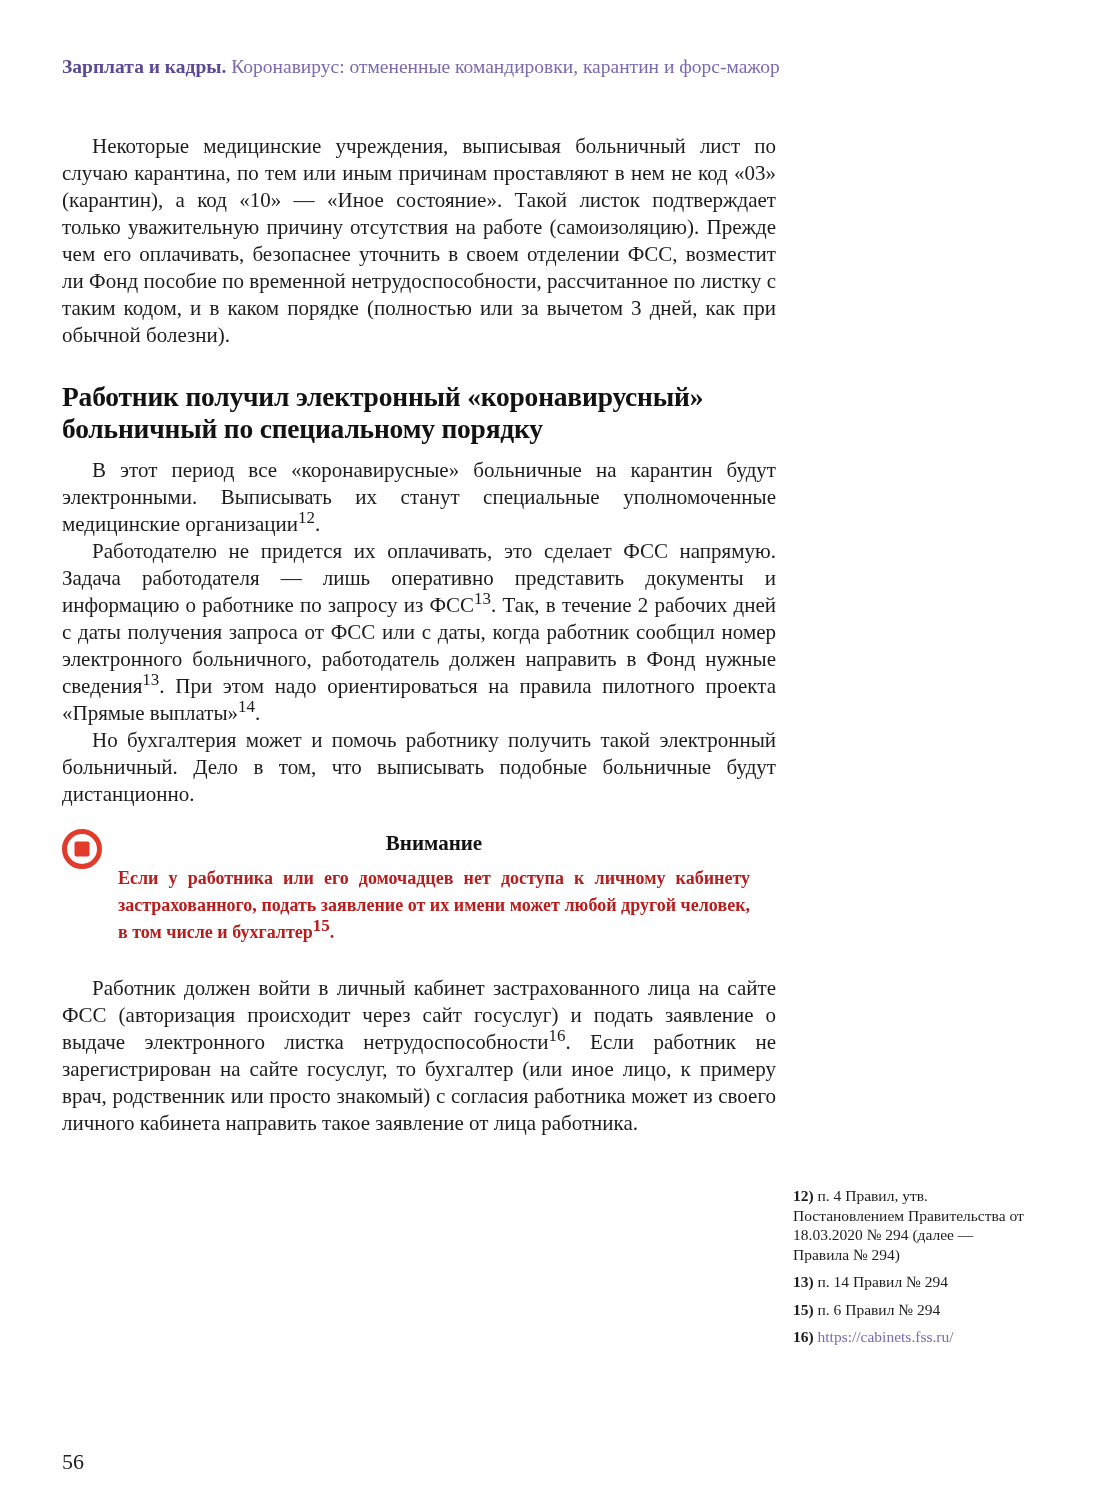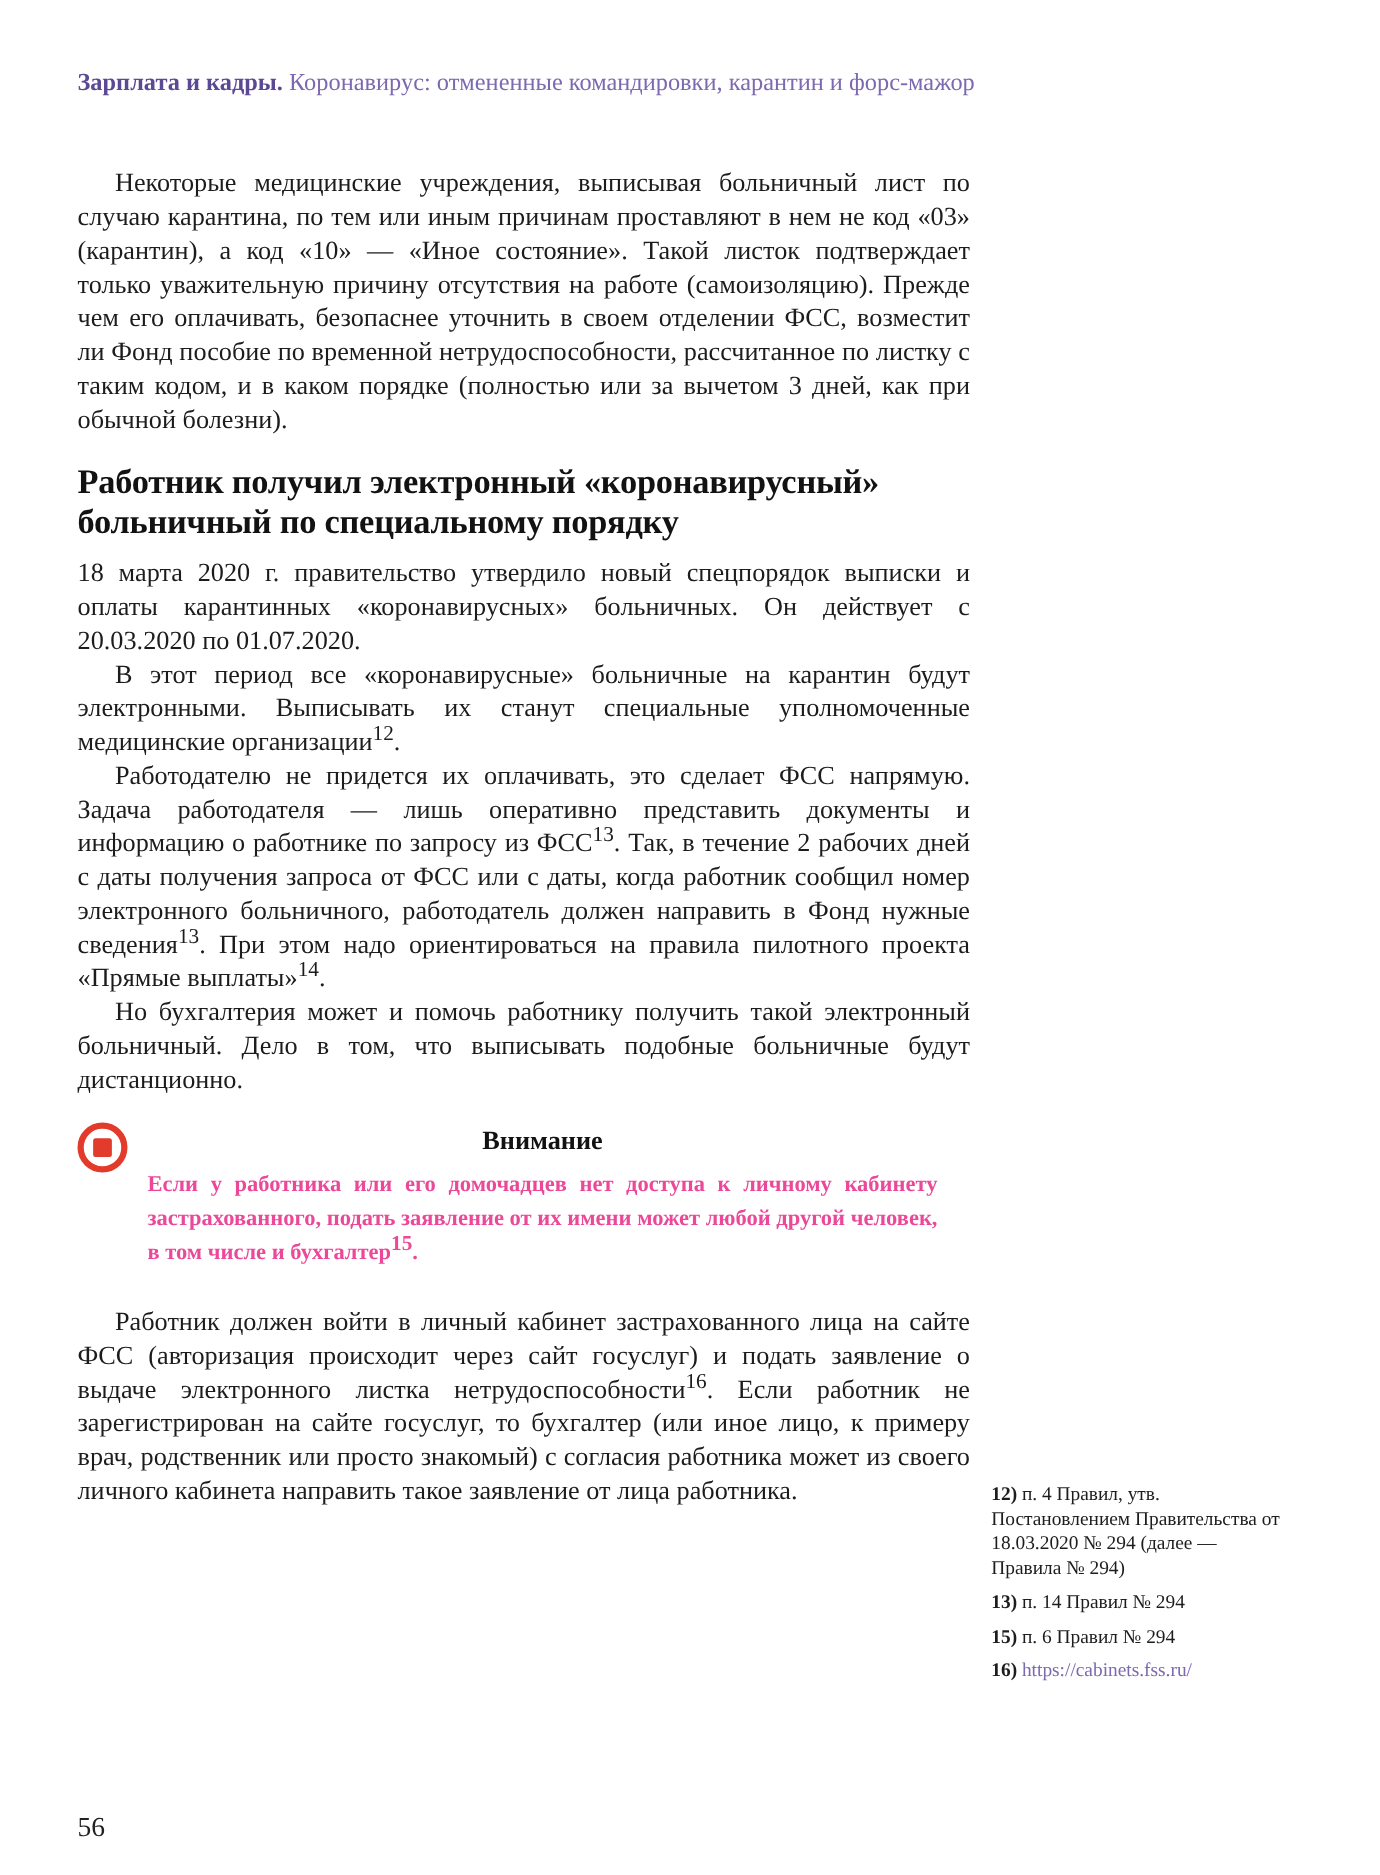--- a/index.html
+++ b/index.html
@@ -35,21 +35,21 @@
     text-align:justify;
     hyphens:auto;
   }
   .body-col p { text-align:justify; }
   .body-col p.indent { text-indent:30px; }
   sup { font-size:17px; line-height:0; vertical-align:super; }
 
   .section-heading {
     font-size:27.5px; line-height:32px;
     font-weight:bold; color:#121212;
-    margin:20px 0 12px 0;
+    margin:32px 0 12px 0;
     text-align:left;
     letter-spacing:-0.2px;
   }
 
   
   .callout {
     display:flex;
     margin-top:21px;
     margin-bottom:29px;
     text-align:left;
@@ -72,21 +72,21 @@
   .callout-body { width:632px; }
   .callout-title {
     font-size:21px; font-weight:bold; color:#121212;
     line-height:24px;
     margin-top:2px;
     margin-bottom:10px;
     text-align:center;
   }
   .callout-text {
     font-size:18px; line-height:27px;
-    font-weight:bold; color:#ec4899;
+    font-weight:bold; color:#b91c1c;
     text-align:left;
   }
 
   
   .footnotes {
     position:absolute; left:793px; top:1186px; width:240px;
     font-size:15.5px; line-height:19.5px;
     color:#1d1d1d;
     text-align:left;
   }
@@ -107,21 +107,20 @@
 
   <div class="running-header">
     <span class="rh-section">Зарплата и кадры. </span><span class="rh-article">Коронавирус: отмененные командировки, карантин и форс-мажор</span>
   </div>
 
   <div class="body-col">
     <p class="indent">Некоторые медицинские учреждения, выписывая больничный лист по случаю карантина, по тем или иным причинам проставляют в нем не код «03» (карантин), а код «10» — «Иное состояние». Такой листок подтверждает только уважительную причину отсутствия на работе (самоизоляцию). Прежде чем его оплачивать, безопаснее уточнить в своем отделении ФСС, возместит ли Фонд пособие по временной нетрудоспособности, рассчитанное по листку с таким кодом, и в каком порядке (полностью или за вычетом 3 дней, как при обычной болезни).</p>
 
     <h2 class="section-heading">Работник получил электронный «коронавирусный» больничный по специальному порядку</h2>
 
-    <p>18 марта 2020 г. правительство утвердило новый спецпорядок выписки и оплаты карантинных «коронавирусных» больничных. Он действует с 20.03.2020 по 01.07.2020.</p>
     <p class="indent">В этот период все «коронавирусные» больничные на карантин будут электронными. Выписывать их станут специальные уполномоченные медицинские организации<sup>12</sup>.</p>
     <p class="indent">Работодателю не придется их оплачивать, это сделает ФСС напрямую. Задача работодателя — лишь оперативно представить документы и информацию о работнике по запросу из ФСС<sup>13</sup>. Так, в течение 2 рабочих дней с даты получения запроса от ФСС или с даты, когда работник сообщил номер электронного больничного, работодатель должен направить в Фонд нужные сведения<sup>13</sup>. При этом надо ориентироваться на правила пилотного проекта «Прямые выплаты»<sup>14</sup>.</p>
     <p class="indent">Но бухгалтерия может и помочь работнику получить такой электронный больничный. Дело в том, что выписывать подобные больничные будут дистанционно.</p>
 
     <div class="callout">
       <div class="callout-icon-wrap">
         <div class="callout-icon"></div>
       </div>
       <div class="callout-body">
         <div class="callout-title">Внимание</div>

